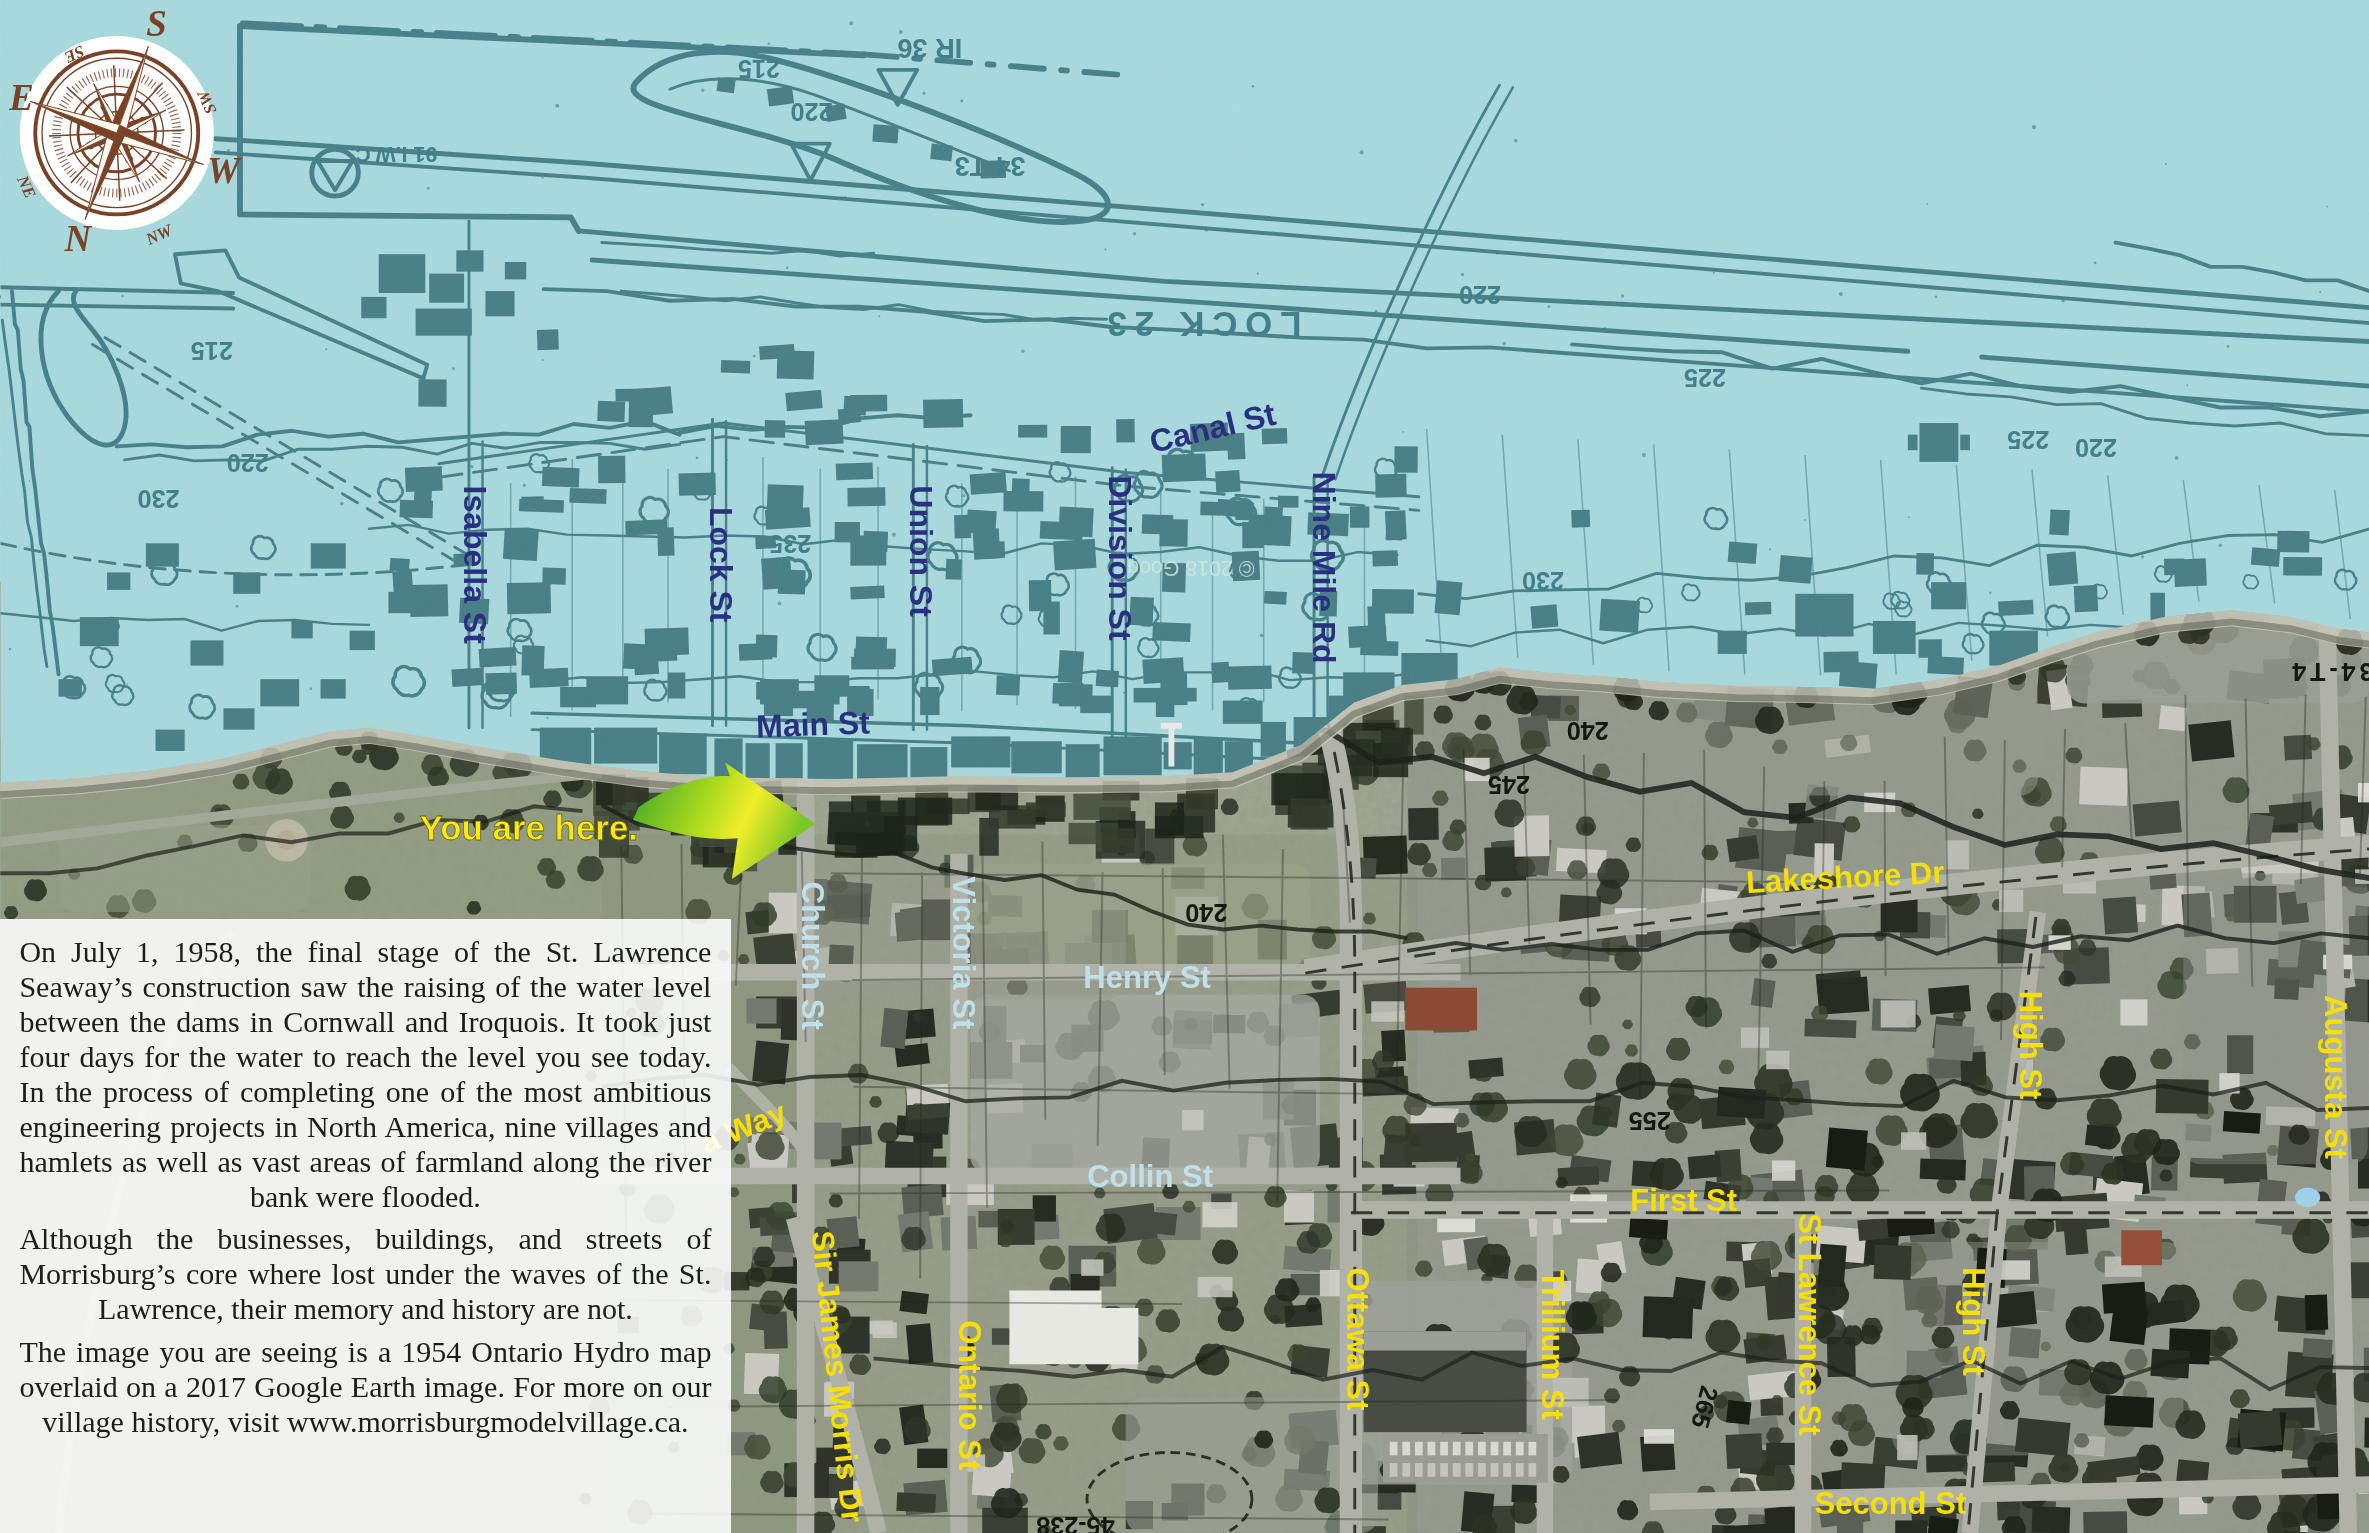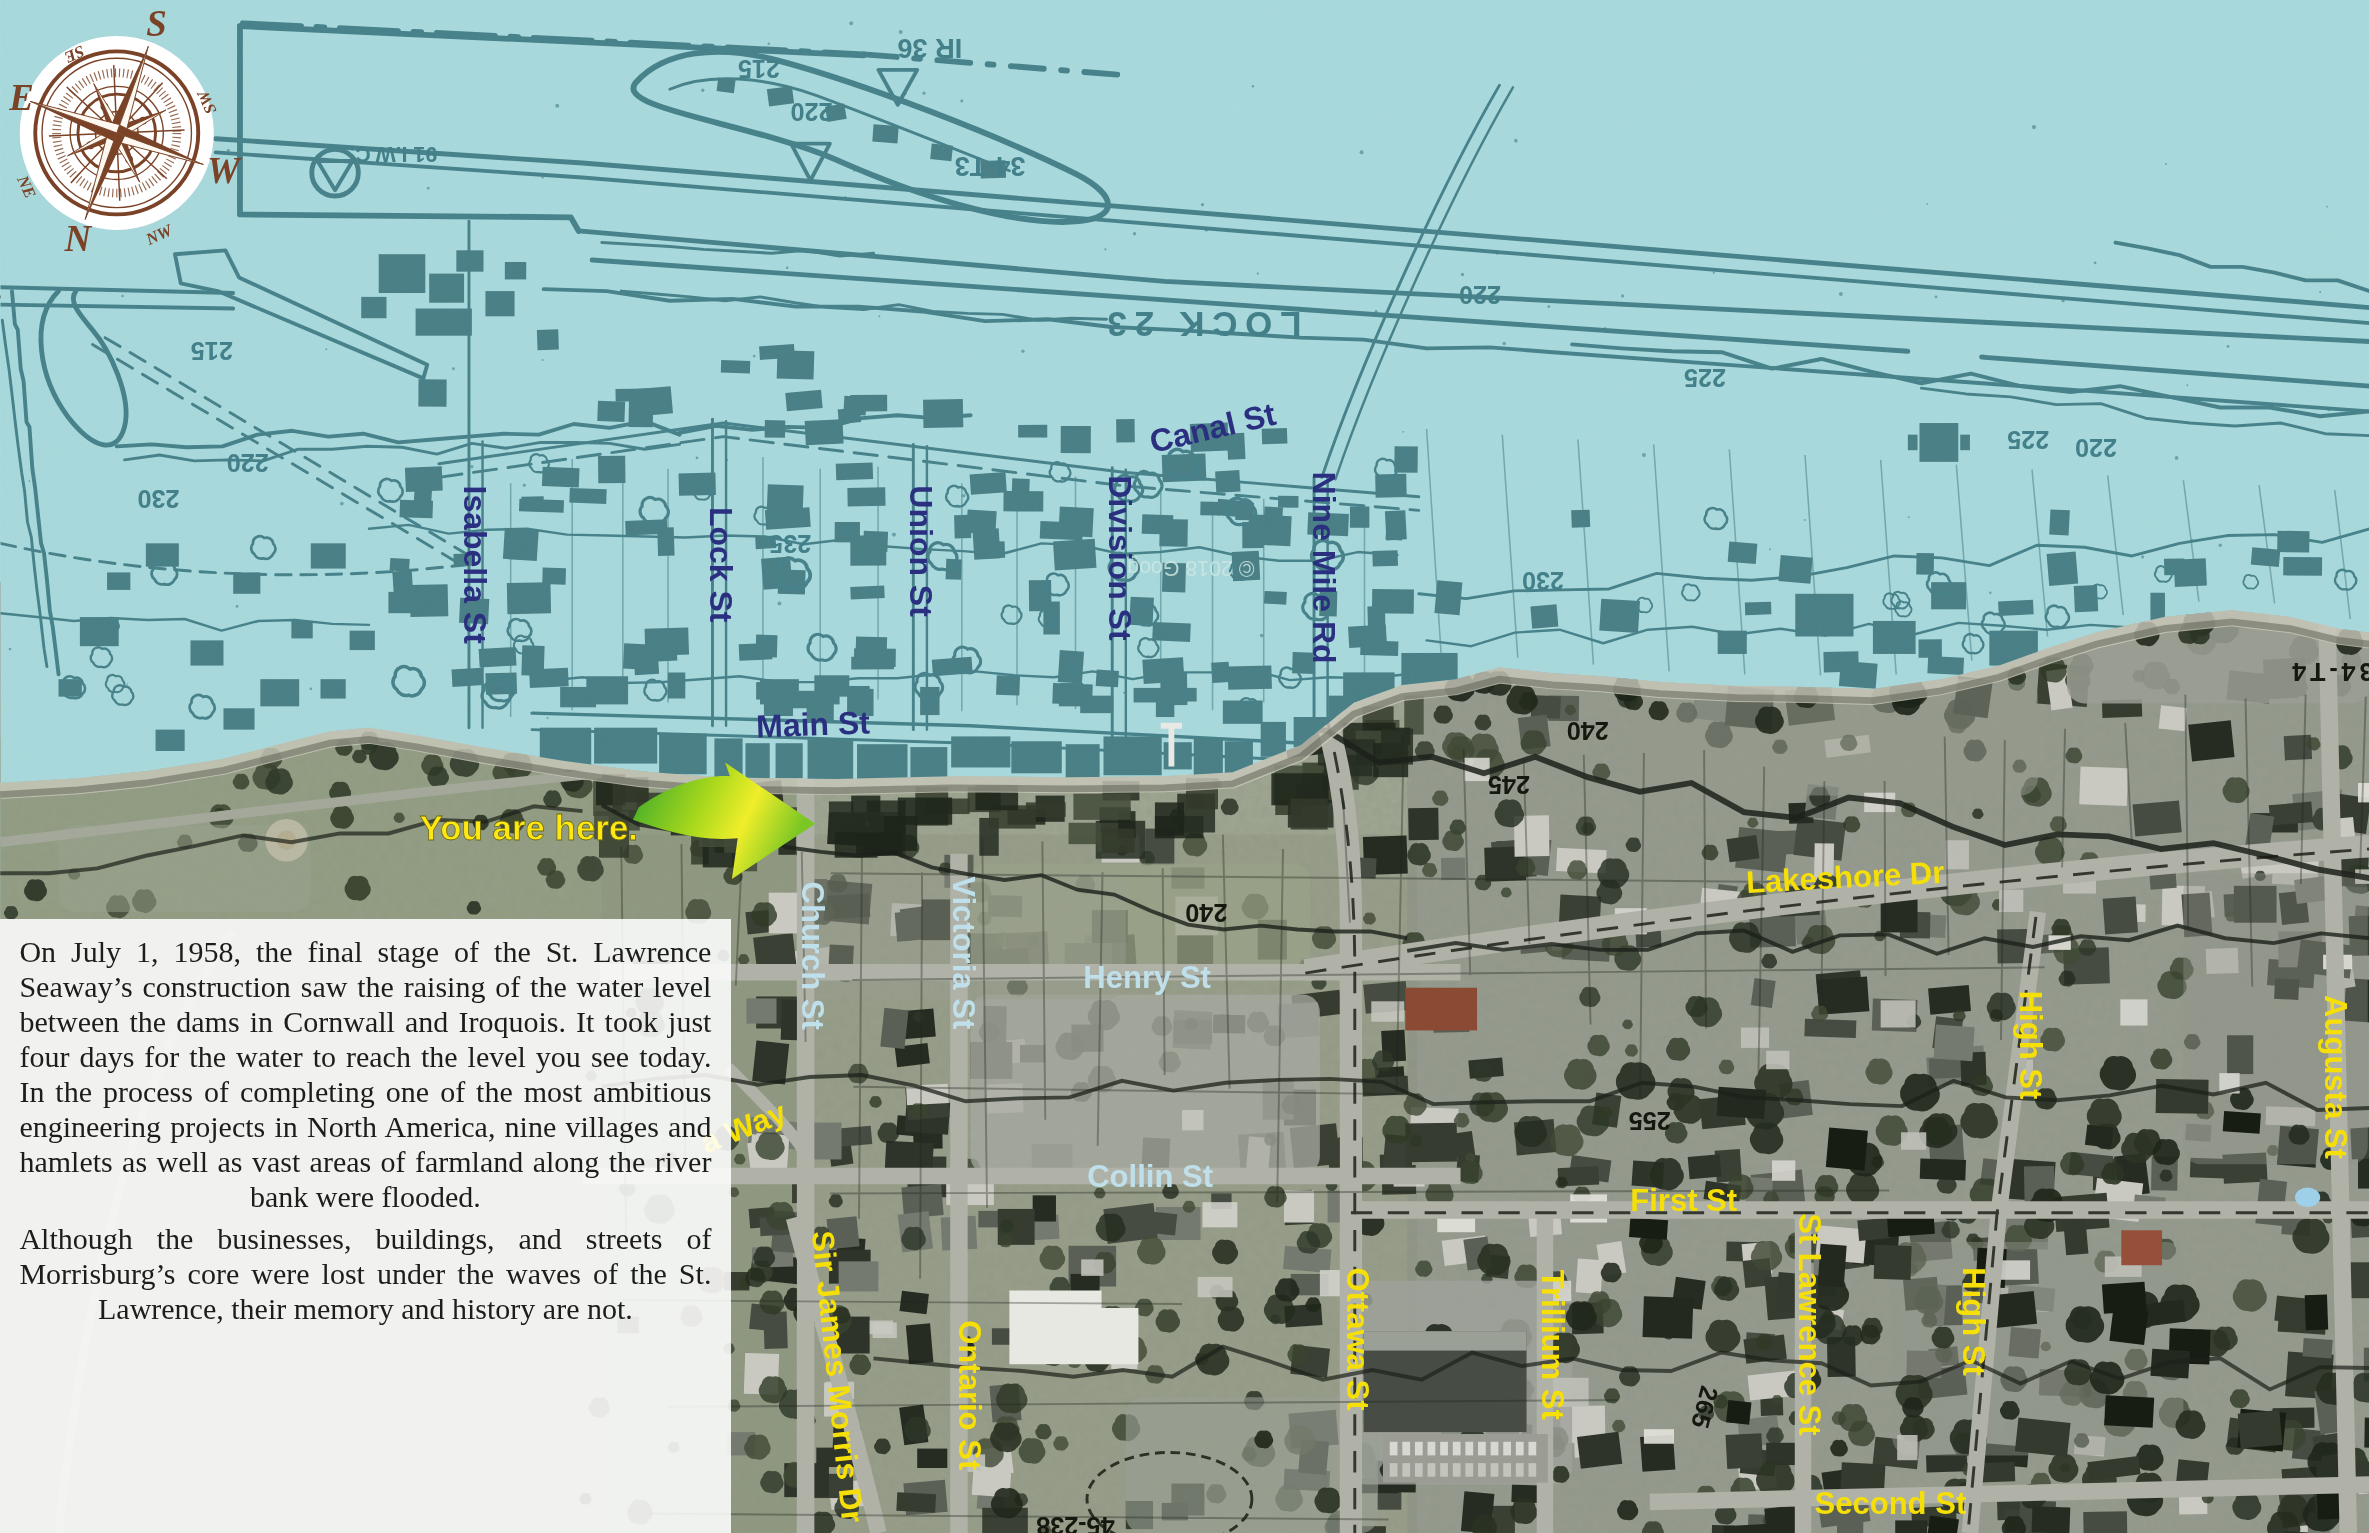--- a/index.html
+++ b/index.html
@@ -1934,15 +1934,16 @@
 <text x="74" y="51" font-size="17" text-anchor="middle" transform="rotate(515 74 51)">SE</text>
 <text x="218" y="103" font-size="17" text-anchor="middle" transform="rotate(245 218 103)">SW</text>
 <text x="166" y="247" font-size="17" text-anchor="middle" transform="rotate(335 166 247)">NW</text>
 <text x="22" y="195" font-size="17" text-anchor="middle" transform="rotate(425 22 195)">NE</text>
 </g>
 </g>
 </svg>
 
 <div class="panel">
 <p>On July 1, 1958, the final stage of the St. Lawrence Seaway’s construction saw the raising of the water level between the dams in Cornwall and Iroquois. It took just four days for the water to reach the level you see today. In the process of completing one of the most ambitious engineering projects in North America, nine villages and hamlets as well as vast areas of farmland along the river bank were flooded.</p>
-<p>Although the businesses, buildings, and streets of Morrisburg’s core were lost under the waves of the St. Lawrence, their memory and history are not.</p>
+<p>Although the businesses, buildings, and streets of Morrisburg’s core where lost under the waves of the St. Lawrence, their memory and history are not.</p>
+<p>The image you are seeing is a 1954 Ontario Hydro map overlaid on a 2017 Google Earth image. For more on our village history, visit www.morrisburgmodelvillage.ca.</p>
 </div>
 </div>
 
 </body></html>

